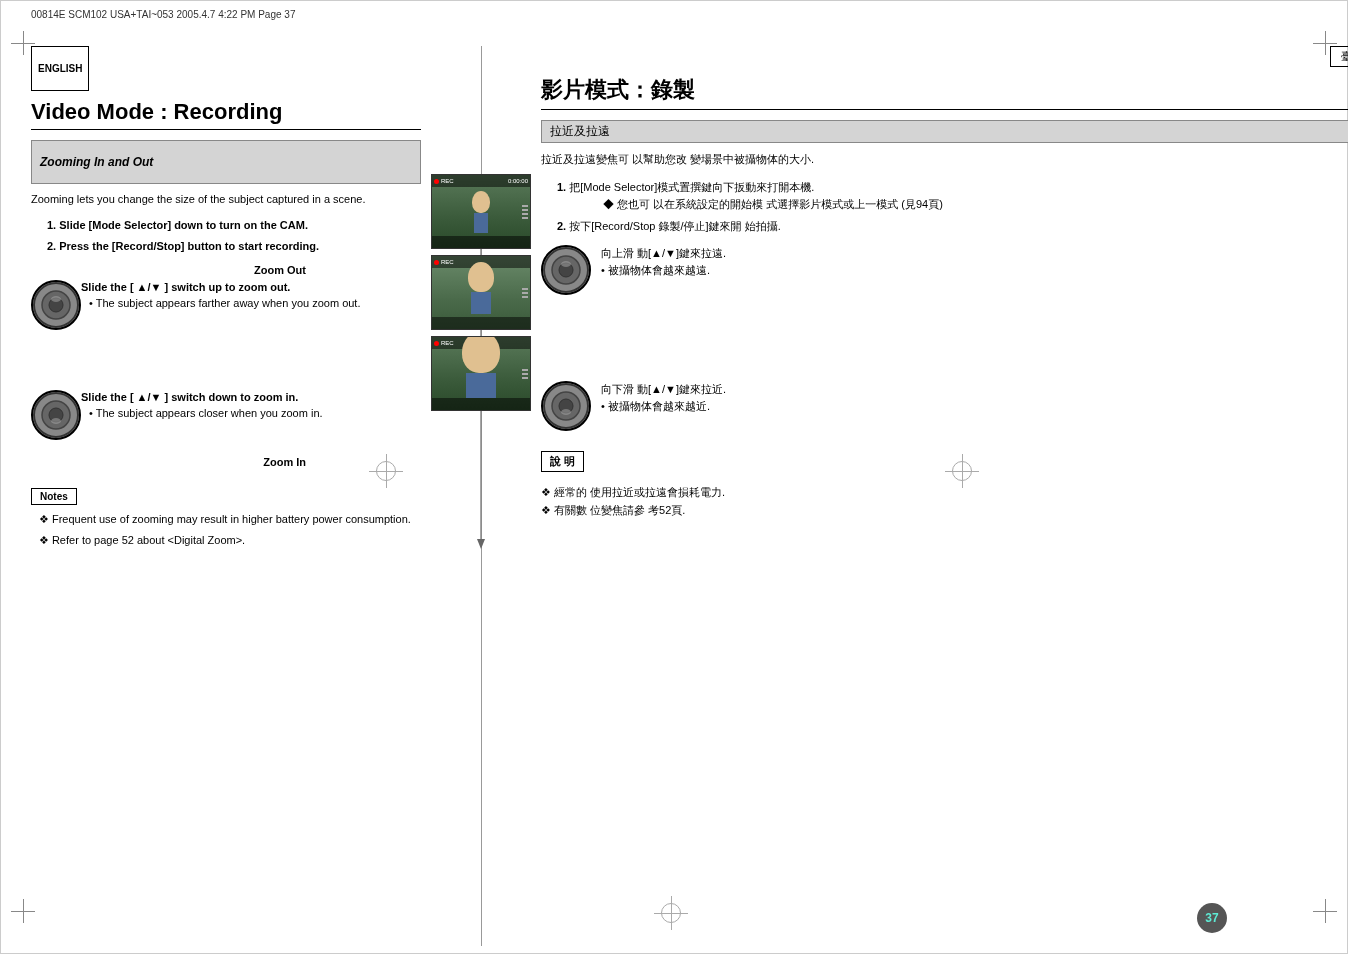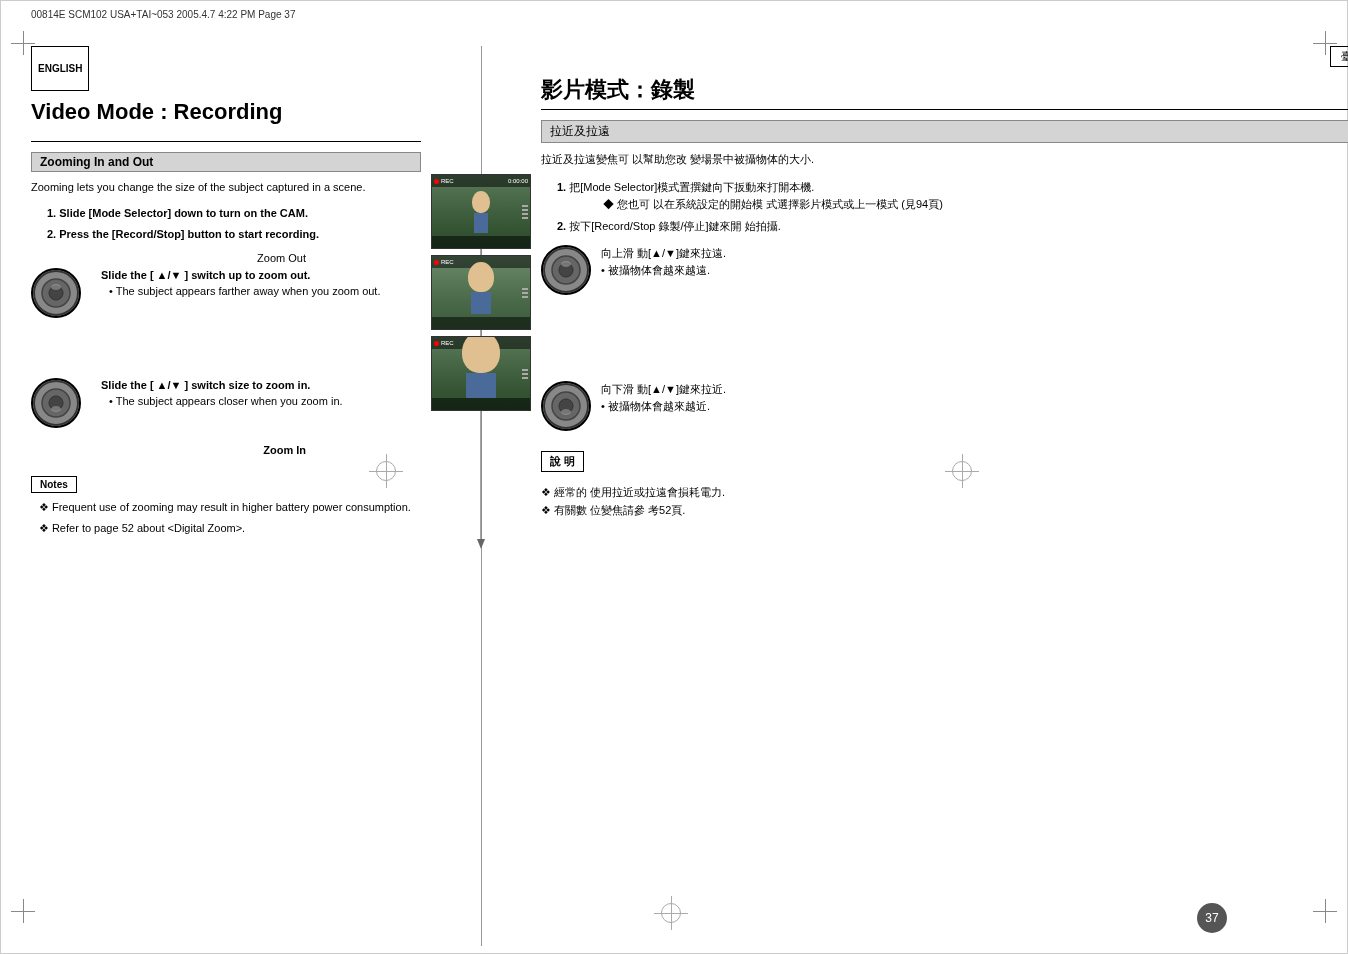--- a/index.html
+++ b/index.html
@@ -39,28 +39,29 @@
       font-size: 10px;
       font-weight: bold;
       margin-bottom: 4px;
     }
 
     .page-title {
       font-size: 22px;
       font-weight: bold;
       margin-bottom: 10px;
       border-bottom: 1px solid #000;
-      padding-bottom: 16px;
+      padding-bottom: 4px;
     }
 
     
     .section-header {
       background: #d4d4d4;
       border: 1px solid #888;
-      padding: 2px 8px;
+      padding: 14px 8px;
+      font-style: italic;
       font-weight: bold;
       font-size: 12px;
       margin-bottom: 8px;
       display: inline-block;
       width: 100%;
     }
 
     .section-desc {
       font-size: 11px;
       margin-bottom: 10px;
@@ -85,21 +86,21 @@
 
     .instructions .sub-item::before {
       content: "◆ ";
     }
 
     
     .switch-item {
       display: flex;
       align-items: flex-start;
       margin-bottom: 16px;
-      gap: 20px;
+      gap: 0;
     }
 
     .switch-icon {
       width: 50px;
       height: 50px;
       border-radius: 50%;
       border: 2px solid #000;
       background: #888;
       flex-shrink: 0;
       display: flex;
@@ -246,23 +247,23 @@
       position: absolute;
       bottom: 20px;
       right: 120px;
       width: 30px;
       height: 30px;
       background: #555;
       border-radius: 50%;
       display: flex;
       align-items: center;
       justify-content: center;
-      color: #ffffff;
+      color: #5eead4;
       font-size: 12px;
-      font-weight: normal;
+      font-weight: bold;
     }
 
     
     .reg-mark {
       position: absolute;
       width: 24px;
       height: 24px;
     }
     .reg-mark::before {
       content: '';
@@ -456,21 +457,21 @@
             <strong>1. </strong><strong>Slide [Mode Selector] down to turn on the CAM.</strong>
           </li>
           <li style="margin-top:4px;">
             <strong>2. </strong><strong>Press the [Record/Stop] button to start recording.</strong>
           </li>
         </ol>
       </div>
 
       
       <div style="position:relative;margin-top:10px;">
-        <div style="text-align:right;padding-right:115px;font-weight:normal;font-size:11px;margin-bottom:4px;">Zoom Out</div>
+        <div style="text-align:right;padding-right:115px;font-weight:bold;font-size:11px;margin-bottom:4px;">Zoom Out</div>
 
         <div class="switch-item">
           <div class="switch-icon">
             <svg width="46" height="46" viewBox="0 0 46 46">
               <circle cx="23" cy="23" r="22" fill="#888" stroke="#333" stroke-width="2"></circle>
               <circle cx="23" cy="23" r="14" fill="#666" stroke="#444" stroke-width="1.5"></circle>
               <circle cx="23" cy="23" r="7" fill="#444" stroke="#333" stroke-width="1"></circle>
               <ellipse cx="23" cy="17" rx="5" ry="3" fill="#aaa" opacity="0.5"></ellipse>
             </svg>
           </div>
@@ -483,21 +484,21 @@
         <div class="switch-item" style="margin-top:60px;">
           <div class="switch-icon">
             <svg width="46" height="46" viewBox="0 0 46 46">
               <circle cx="23" cy="23" r="22" fill="#888" stroke="#333" stroke-width="2"></circle>
               <circle cx="23" cy="23" r="14" fill="#666" stroke="#444" stroke-width="1.5"></circle>
               <circle cx="23" cy="23" r="7" fill="#444" stroke="#333" stroke-width="1"></circle>
               <ellipse cx="23" cy="29" rx="5" ry="3" fill="#aaa" opacity="0.5"></ellipse>
             </svg>
           </div>
           <div class="switch-text">
-            <strong>Slide the [ ▲/▼ ] switch size to zoom in.</strong>
+            <strong>Slide the [ ▲/▼ ] switch down to zoom in.</strong>
             <div class="bullet">The subject appears closer when you zoom in.</div>
           </div>
         </div>
 
         <div style="text-align:right;padding-right:115px;font-weight:bold;font-size:11px;margin-top:4px;">Zoom In</div>
       </div>
 
       
       <div style="margin-top:20px;">
         <div class="notes-box">Notes</div>

